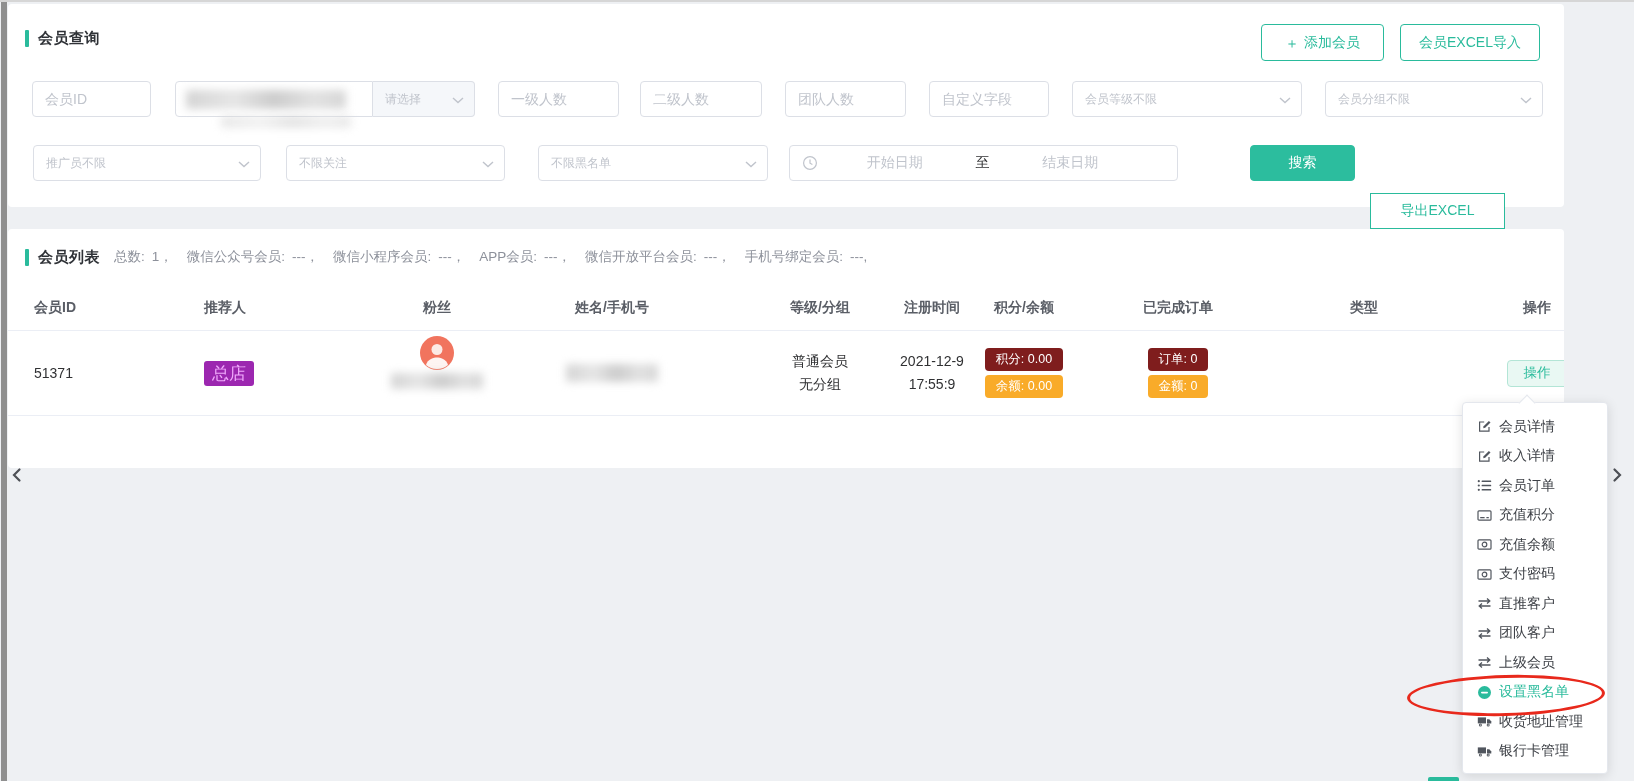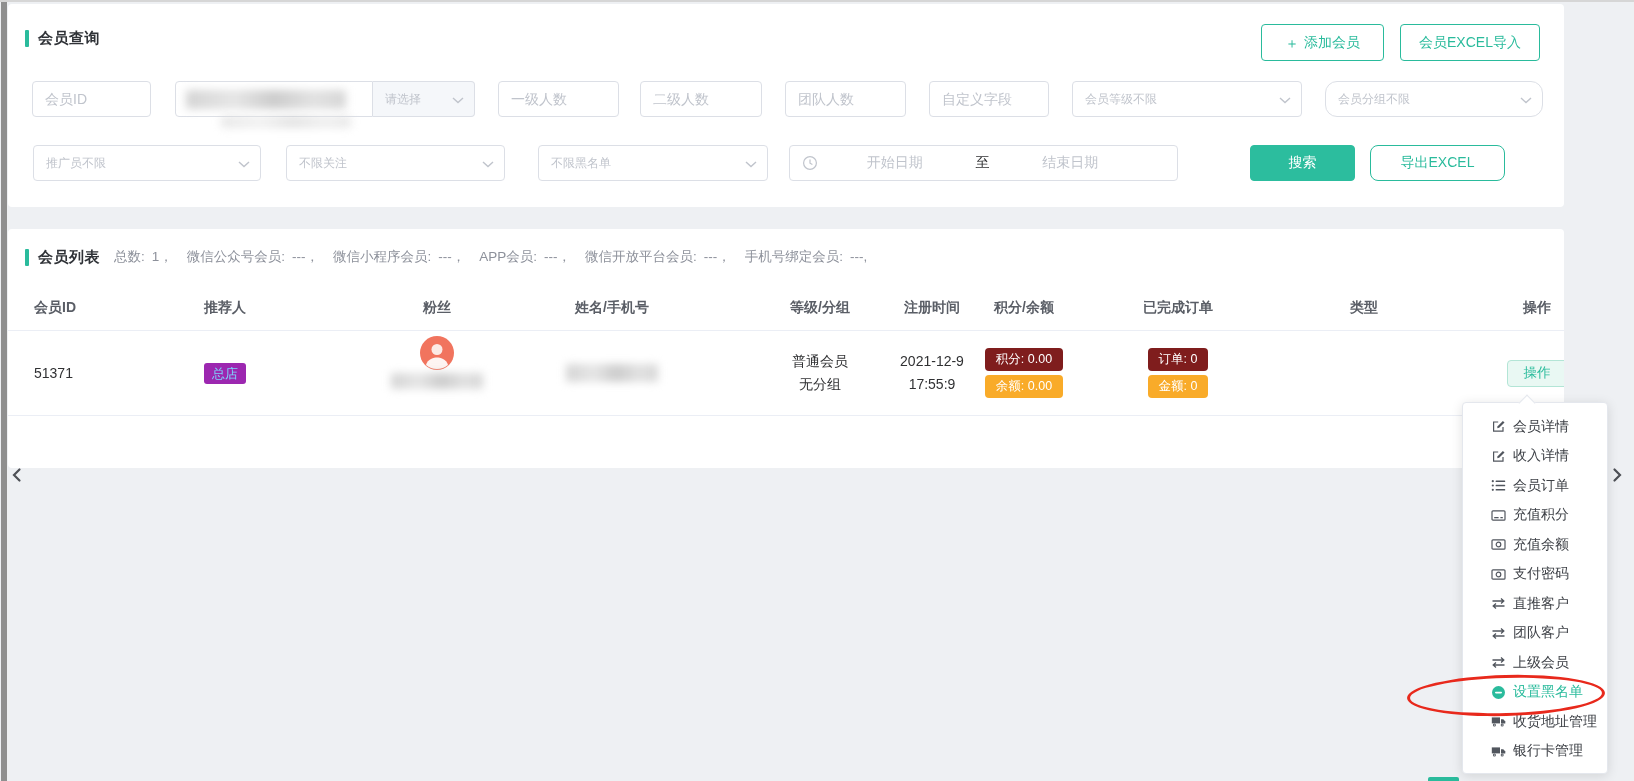--- a/index.html
+++ b/index.html
@@ -32,46 +32,46 @@
   .inp-group{display:flex;}
   .inp-group .inp{width:198px;border-radius:4px 0 0 4px;position:relative;}
   .sel-attached{width:102px;border-radius:0 4px 4px 0;border-left:none;background:#f5f7fa;flex:none;}
   .mosaic{background:linear-gradient(90deg,#d4d4d4,#e6e6e6 30%,#cccccc 55%,#e2e2e2 80%,#d6d6d6);filter:blur(4px);border-radius:2px;}
   .blur-in-input{position:absolute;left:10px;top:8px;width:160px;height:19px;}
   .blur-spill{position:absolute;left:45px;top:34px;width:130px;height:12px;opacity:.55;}
   .date-range{border:1px solid #dcdfe6;border-radius:4px;background:#fff;display:flex;align-items:center;padding:0 30px 0 12px;}
   .date-range .dph{flex:1;text-align:center;font-size:14px;color:#c0c4cc;}
   .date-range .dto{font-size:14px;color:#303133;padding:0 4px;}
   .btn-search{background:#2cbd9e;border:1px solid #2cbd9e;color:#fff;border-radius:4px;font-size:14px;cursor:pointer;width:100%;height:36px;}
-  .btn-export{background:#fff;border:1px solid #2abb9c;color:#2abb9c;border-radius:8px;font-size:14px;cursor:pointer;width:100%;height:36px;}
+  .btn-export{background:#fff;border:1px solid #2abb9c;color:#2abb9c;border-radius:0;font-size:14px;cursor:pointer;width:100%;height:36px;margin-top:48px;}
   .thead{position:absolute;left:0;top:56px;width:100%;height:45px;border-bottom:1px solid #ebeef5;}
   .trow{position:absolute;left:0;top:102px;width:100%;height:84px;border-bottom:1px solid #ebeef5;}
   .th,.td{position:absolute;top:0;height:100%;display:flex;align-items:center;justify-content:center;font-size:14px;}
   .th{color:#5a5e66;font-weight:bold;}
   .td{color:#303133;}
   .al{justify-content:flex-start;text-align:left;}
   .c0{left:26px;width:140px;} .c1{left:196px;width:140px;} .c2{left:349px;width:160px;}
   .c3{left:524px;width:160px;} .c4{left:727px;width:170px;} .c5{left:844px;width:160px;}
   .c6{left:936px;width:160px;} .c7{left:1090px;width:160px;} .c8{left:1276px;width:160px;}
   .c9{left:1449px;width:160px;}
   .col2{flex-direction:column;gap:4px;}
-  .badge-store{background:#9c27b0;color:#7dd3fc;font-size:13px;padding:4px 8px;border-radius:3px;line-height:1;}
+  .badge-store{background:#9c27b0;color:#f0abfc;font-size:17px;padding:4px 8px;border-radius:3px;line-height:1;}
   .pill{color:#fff;font-size:12.5px;padding:4px 11px;border-radius:4px;line-height:1.2;white-space:nowrap;}
   .pill-teal{background:#7f1d1d;}
   .pill-orange{background:#f9ab29;}
   .fans-cell{padding-top:5px;box-sizing:border-box;justify-content:flex-start;flex-direction:column;gap:3px;}
   .name-blur{width:92px;height:18px;}
   .fans-blur{width:92px;height:16px;}
   .action-btn{background:#e9f8f3;border:1px solid #b3e5d6;color:#2abb9c;font-size:13.5px;border-radius:4px;width:61px;height:27px;cursor:pointer;}
   .two-line{line-height:23px;text-align:center;}
   .scroll-arrow{position:absolute;top:464px;width:18px;height:18px;color:#4d5056;cursor:pointer;}
   .sa-left{left:8px;} .sa-right{left:1608px;}
   .action-menu{position:absolute;left:1462px;top:400px;width:146px;height:372px;background:#fff;border:1px solid #e4e7ed;border-radius:4px;box-shadow:0 2px 12px rgba(0,0,0,.12);z-index:50;box-sizing:border-box;padding-top:9px;}
   .menu-notch{position:absolute;top:-6px;left:58px;width:11px;height:11px;background:#fff;border-left:1px solid #e4e7ed;border-top:1px solid #e4e7ed;transform:rotate(45deg);}
-  .menu-item{height:29.5px;display:flex;align-items:center;gap:7px;padding-left:28px;font-size:14px;color:#3d4046;cursor:pointer;white-space:nowrap;}
+  .menu-item{height:29.5px;display:flex;align-items:center;gap:7px;padding-left:14px;font-size:14px;color:#3d4046;cursor:pointer;white-space:nowrap;}
   .menu-item .mi-icon{width:15px;height:15px;flex:none;display:inline-flex;}
   .menu-item.highlight{color:#2abb9c;}
   .red-ellipse{position:absolute;left:1407px;top:673px;width:192px;height:35px;border:3px solid #e8291c;border-radius:50%;z-index:60;transform:rotate(-1.5deg);pointer-events:none;}
   .pagination-peek{position:absolute;left:1428px;top:775px;width:31px;height:6px;background:#2abb9c;border-radius:2px 2px 0 0;}
 </style>
 </head>
 <body>
 
 <div class="page">
   <div class="left-scrollbar"></div>
@@ -118,21 +118,21 @@
       </div>
       <div class="f" style="left:921px;width:120px;">
         <input class="inp" placeholder="自定义字段" style="">
       </div>
       <div class="f sel" style="left:1064px;width:230px;">
         <span class="ph">会员等级不限</span>
         <span><svg width="12" height="7" viewBox="0 0 12 7">
               <path d="M1 1l5 4.6L11 1" fill="none" stroke="#c0c4cc" stroke-width="1.4"></path>
             </svg></span>
       </div>
-      <div class="f sel" style="left:1317px;width:218px;border-radius:12px;">
+      <div class="f sel" style="left:1317px;width:218px;">
         <span class="ph">会员分组不限</span>
         <span><svg width="12" height="7" viewBox="0 0 12 7">
               <path d="M1 1l5 4.6L11 1" fill="none" stroke="#c0c4cc" stroke-width="1.4"></path>
             </svg></span>
       </div>
     </div>
 
     <div class="form-row row2">
       <div class="f sel" style="left:25px;width:228px;">
         <span class="ph">推广员不限</span>

